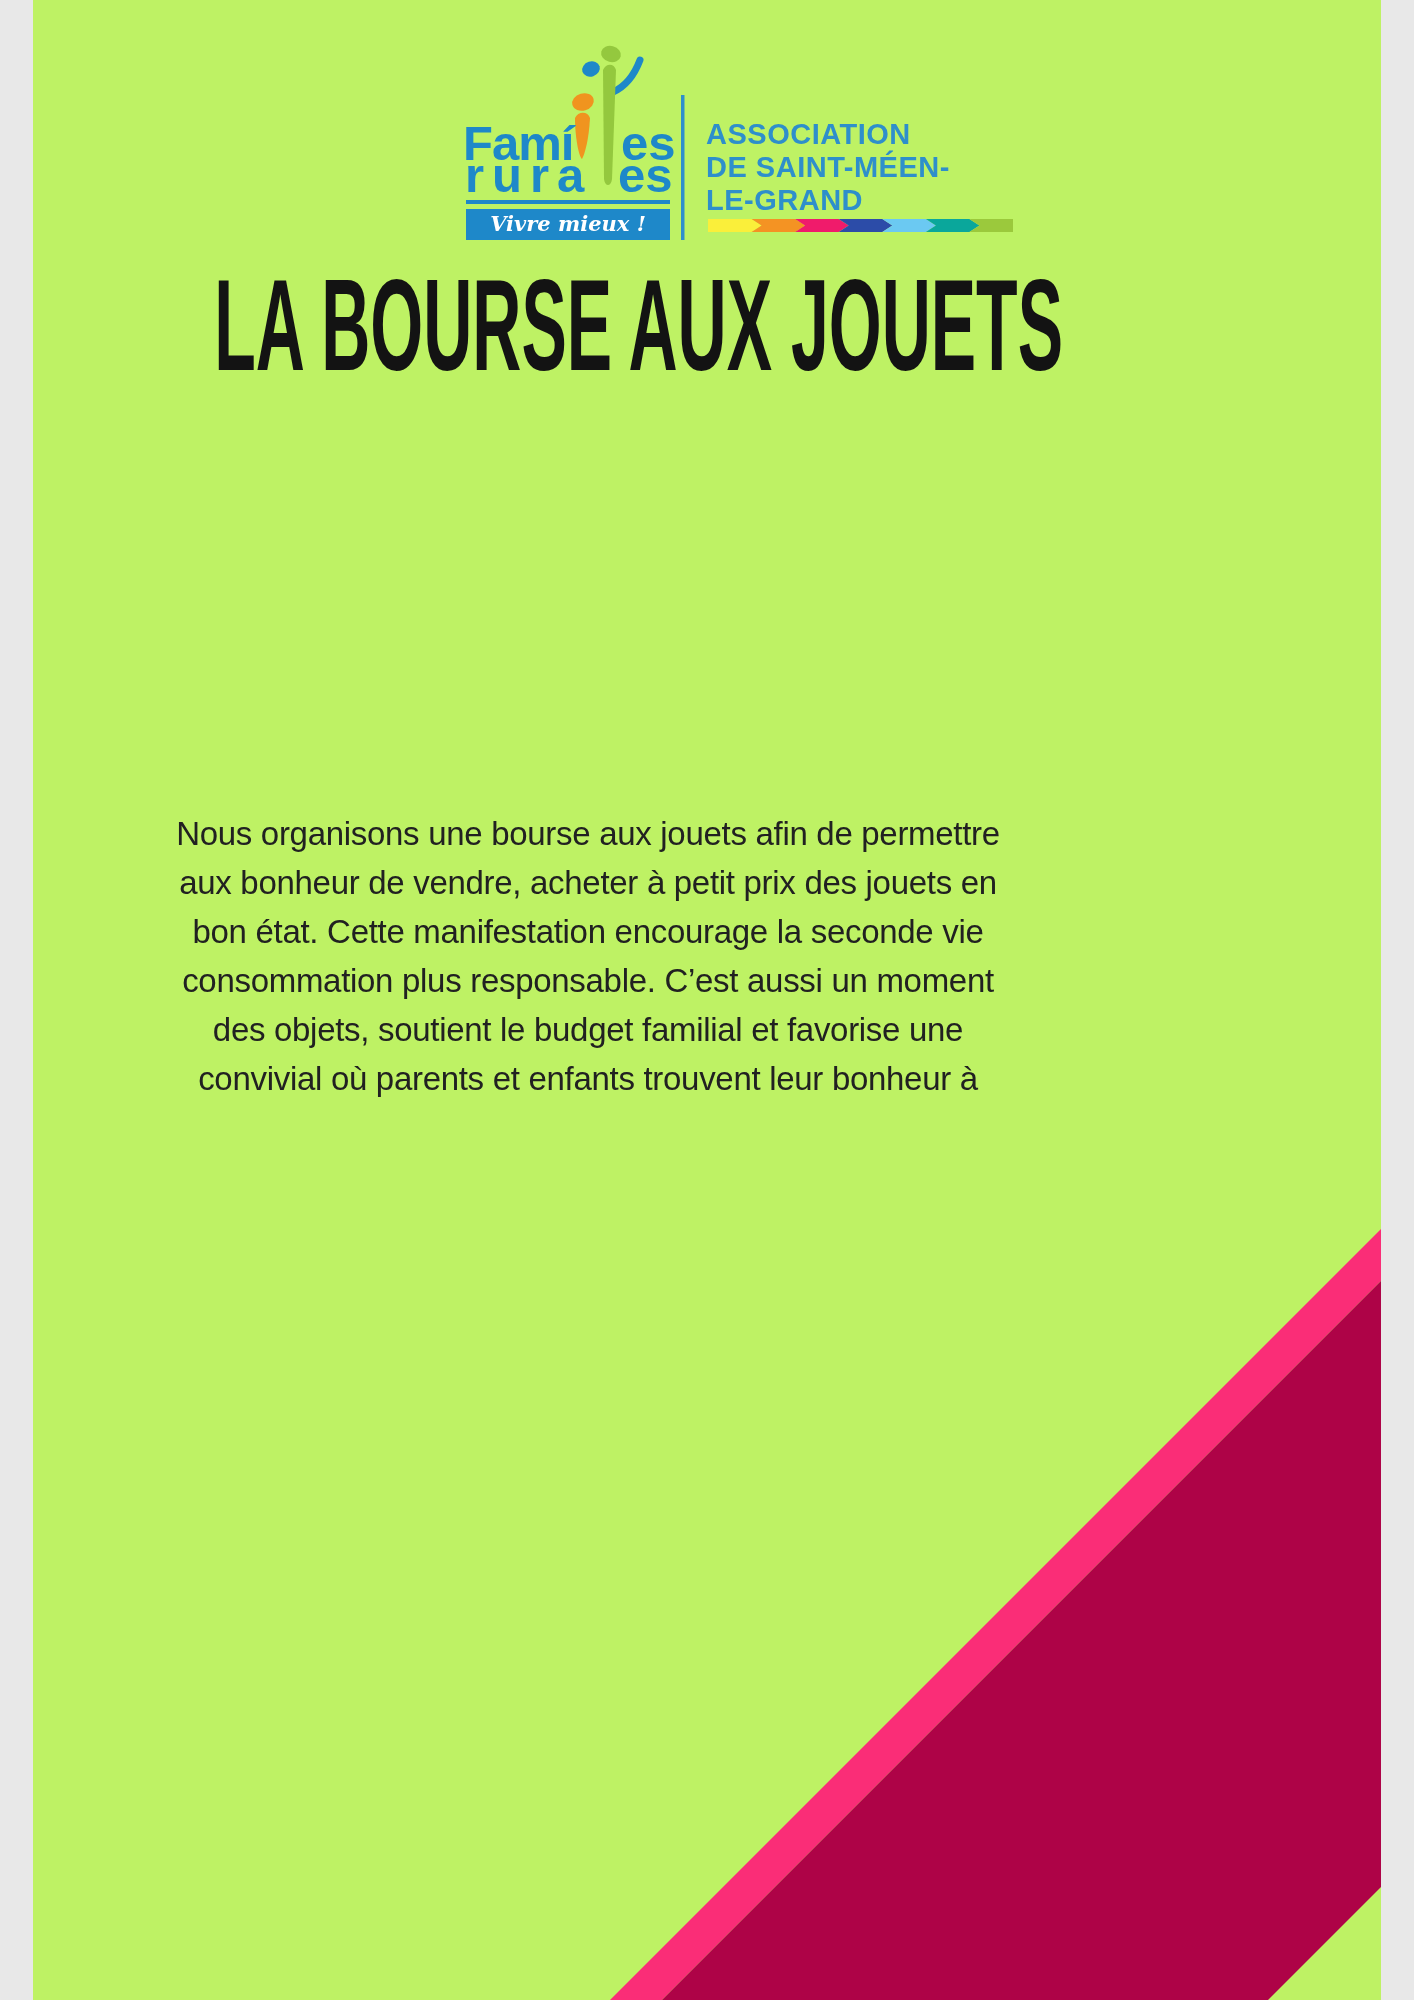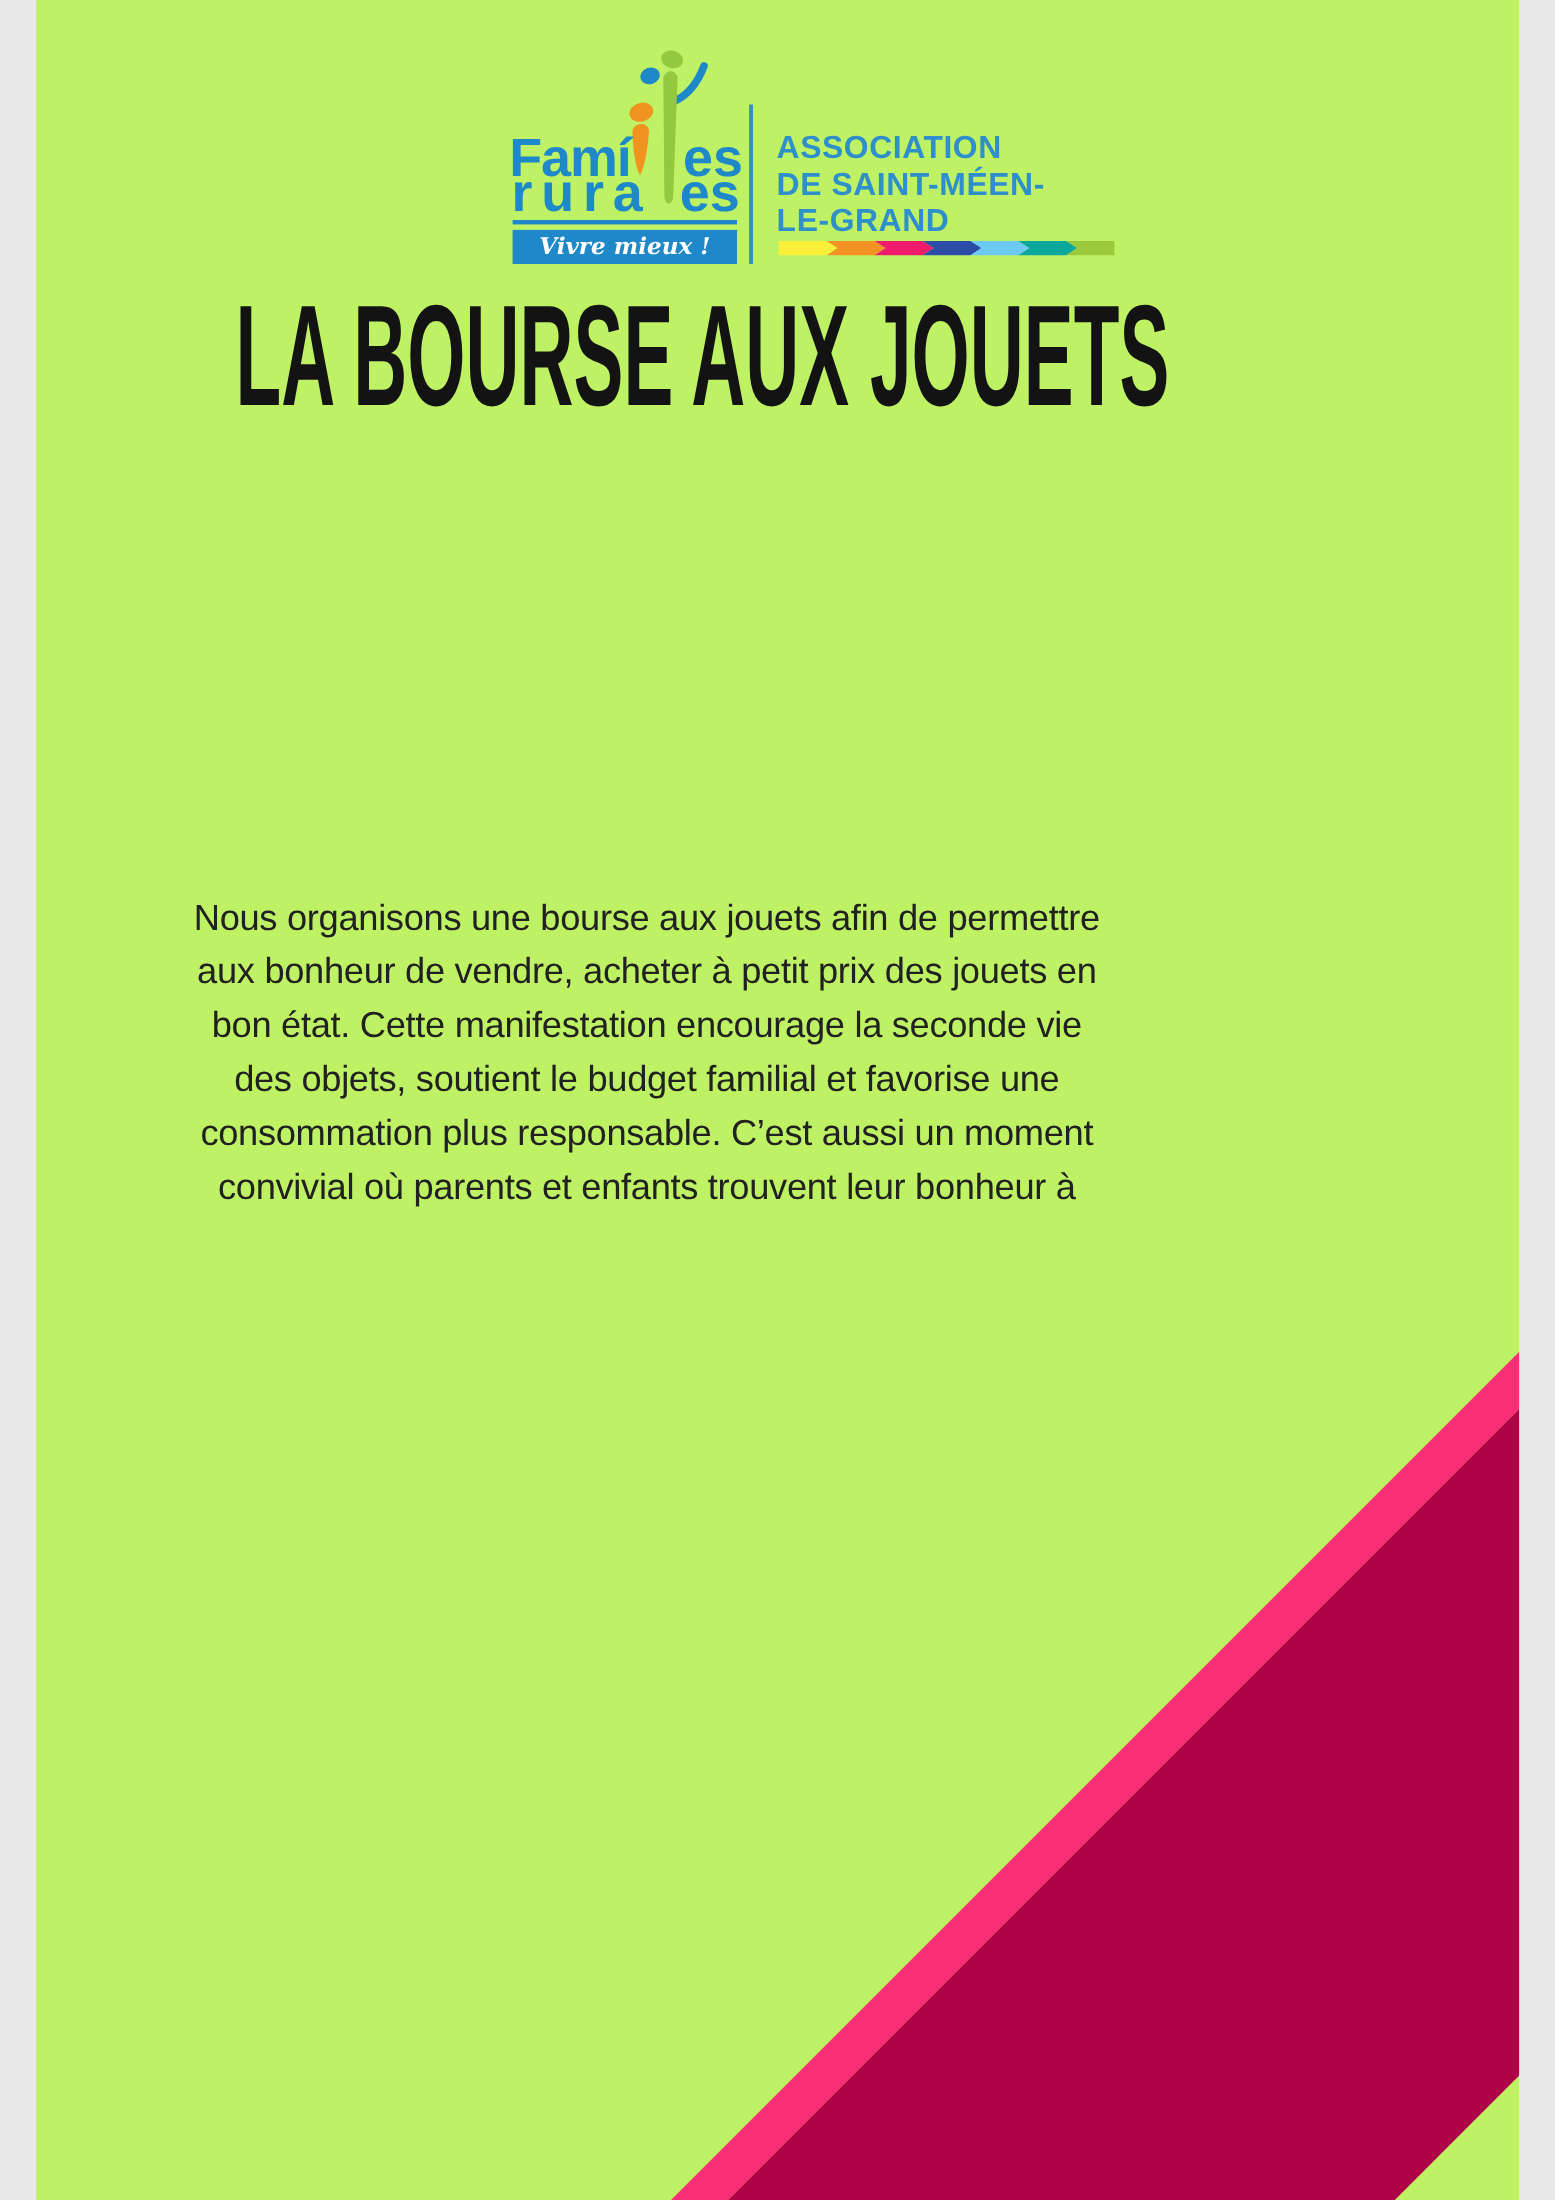--- a/index.html
+++ b/index.html
@@ -75,22 +75,22 @@
   </svg>
 
   <div class="title">
     <span class="stretch">LA BOURSE AUX JOUETS</span>
   </div>
 
   <div class="para">
     <div>Nous organisons une bourse aux jouets afin de permettre</div>
     <div>aux bonheur de vendre, acheter à petit prix des jouets en</div>
     <div>bon état. Cette manifestation encourage la seconde vie</div>
+    <div>consommation plus responsable. C’est aussi un moment</div>
     <div>des objets, soutient le budget familial et favorise une</div>
-    <div>consommation plus responsable. C’est aussi un moment</div>
     <div>convivial où parents et enfants trouvent leur bonheur à</div>
   </div>
 
   <svg class="corner-svg" viewBox="0 0 1414 2000">
     <polygon points="1414,1163 577,2000 629,2000 1414,1215" fill="#FA2D77"></polygon>
     <polygon points="1414,1215 629,2000 1235,2000 1414,1821" fill="#AE0347"></polygon>
   </svg>
 
 </div>
 

